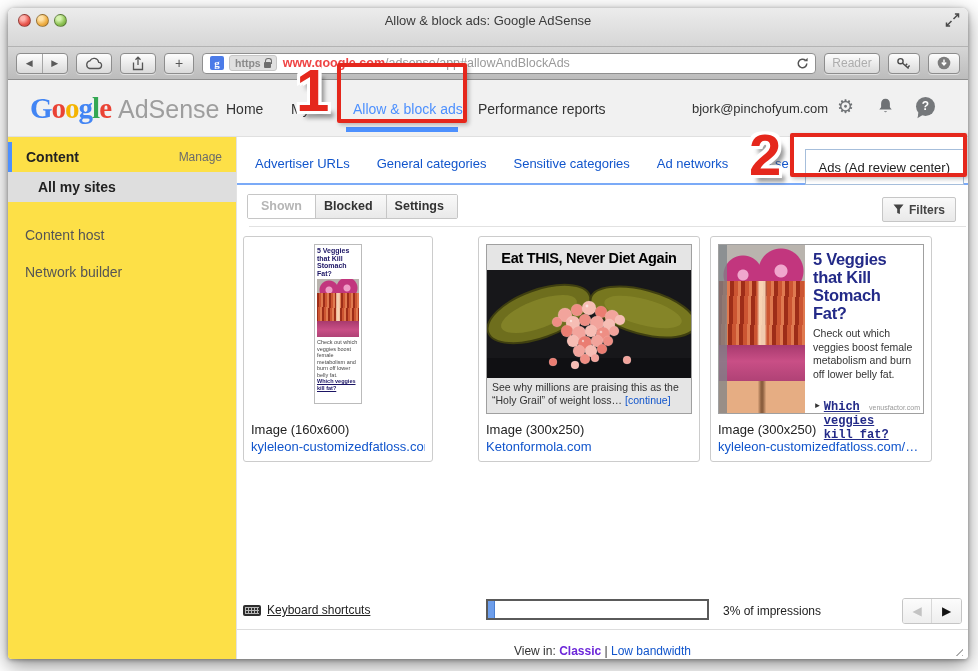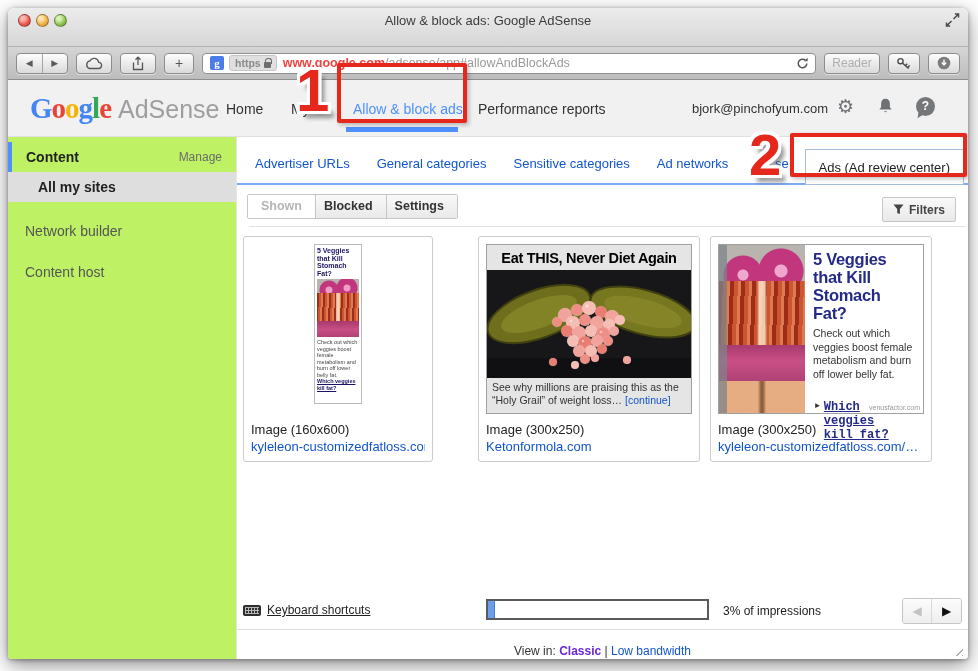--- a/index.html
+++ b/index.html
@@ -64,21 +64,21 @@
   .hicon{position:absolute;top:17px;color:#6f7275;}
   .gear{left:829px;top:15px;font-family:"DejaVu Sans",sans-serif;font-size:19px;}
   .bell{left:869px;}
   .help{left:908px;width:19px;height:19px;border-radius:50%;background:#75787b;color:#fff;
     font-weight:bold;font-size:12px;text-align:center;line-height:19px;}
   .help::after{content:"";position:absolute;left:2px;bottom:-3px;border:3px solid transparent;
     border-top-color:#75787b;border-left-color:#75787b;transform:rotate(12deg);}
 
   
   .main{display:flex;height:534px;}
-  .sidebar{width:229px;background:#bef264;border-right:1px solid #e3e3e3;flex:none;}
+  .sidebar{width:229px;background:#fde047;border-right:1px solid #e3e3e3;flex:none;}
   .sb-head{margin-top:5px;height:30px;display:flex;align-items:center;border-left:4px solid var(--active-blue,#4d90fe);padding-left:14px;}
   .sb-title{font-size:14px;font-weight:bold;color:#222;}
   .sb-manage{margin-left:auto;margin-right:14px;font-size:12px;color:#6b6b6b;}
   .sb-sel{height:30px;background:#dedede;display:flex;align-items:center;padding-left:30px;
     font-size:14px;font-weight:bold;color:#222;}
   .sb-item{padding-left:17px;font-size:14px;color:#555;}
   .sb-item.i1{margin-top:25px;} .sb-item.i2{margin-top:21px;}
 
   .content{flex:1;position:relative;background:#fff;}
 
@@ -275,22 +275,22 @@
     <span class="hicon help">?</span>
   </div>
 
   <div class="main">
     <div class="sidebar">
       <div class="sb-head">
         <span class="sb-title">Content</span>
         <span class="sb-manage">Manage</span>
       </div>
       <div class="sb-sel">All my sites</div>
+      <div class="sb-item i1">Content host</div>
       <div class="sb-item i2">Network builder</div>
-      <div class="sb-item i1">Content host</div>
     </div>
 
     <div class="content">
 
       <div class="tabrow">
         <span class="tab-link">Advertiser URLs</span>
         <span class="tab-link">General categories</span>
         <span class="tab-link">Sensitive categories</span>
         <span class="tab-link">Ad networks</span>
         <span class="tab-link">Ad se</span>

